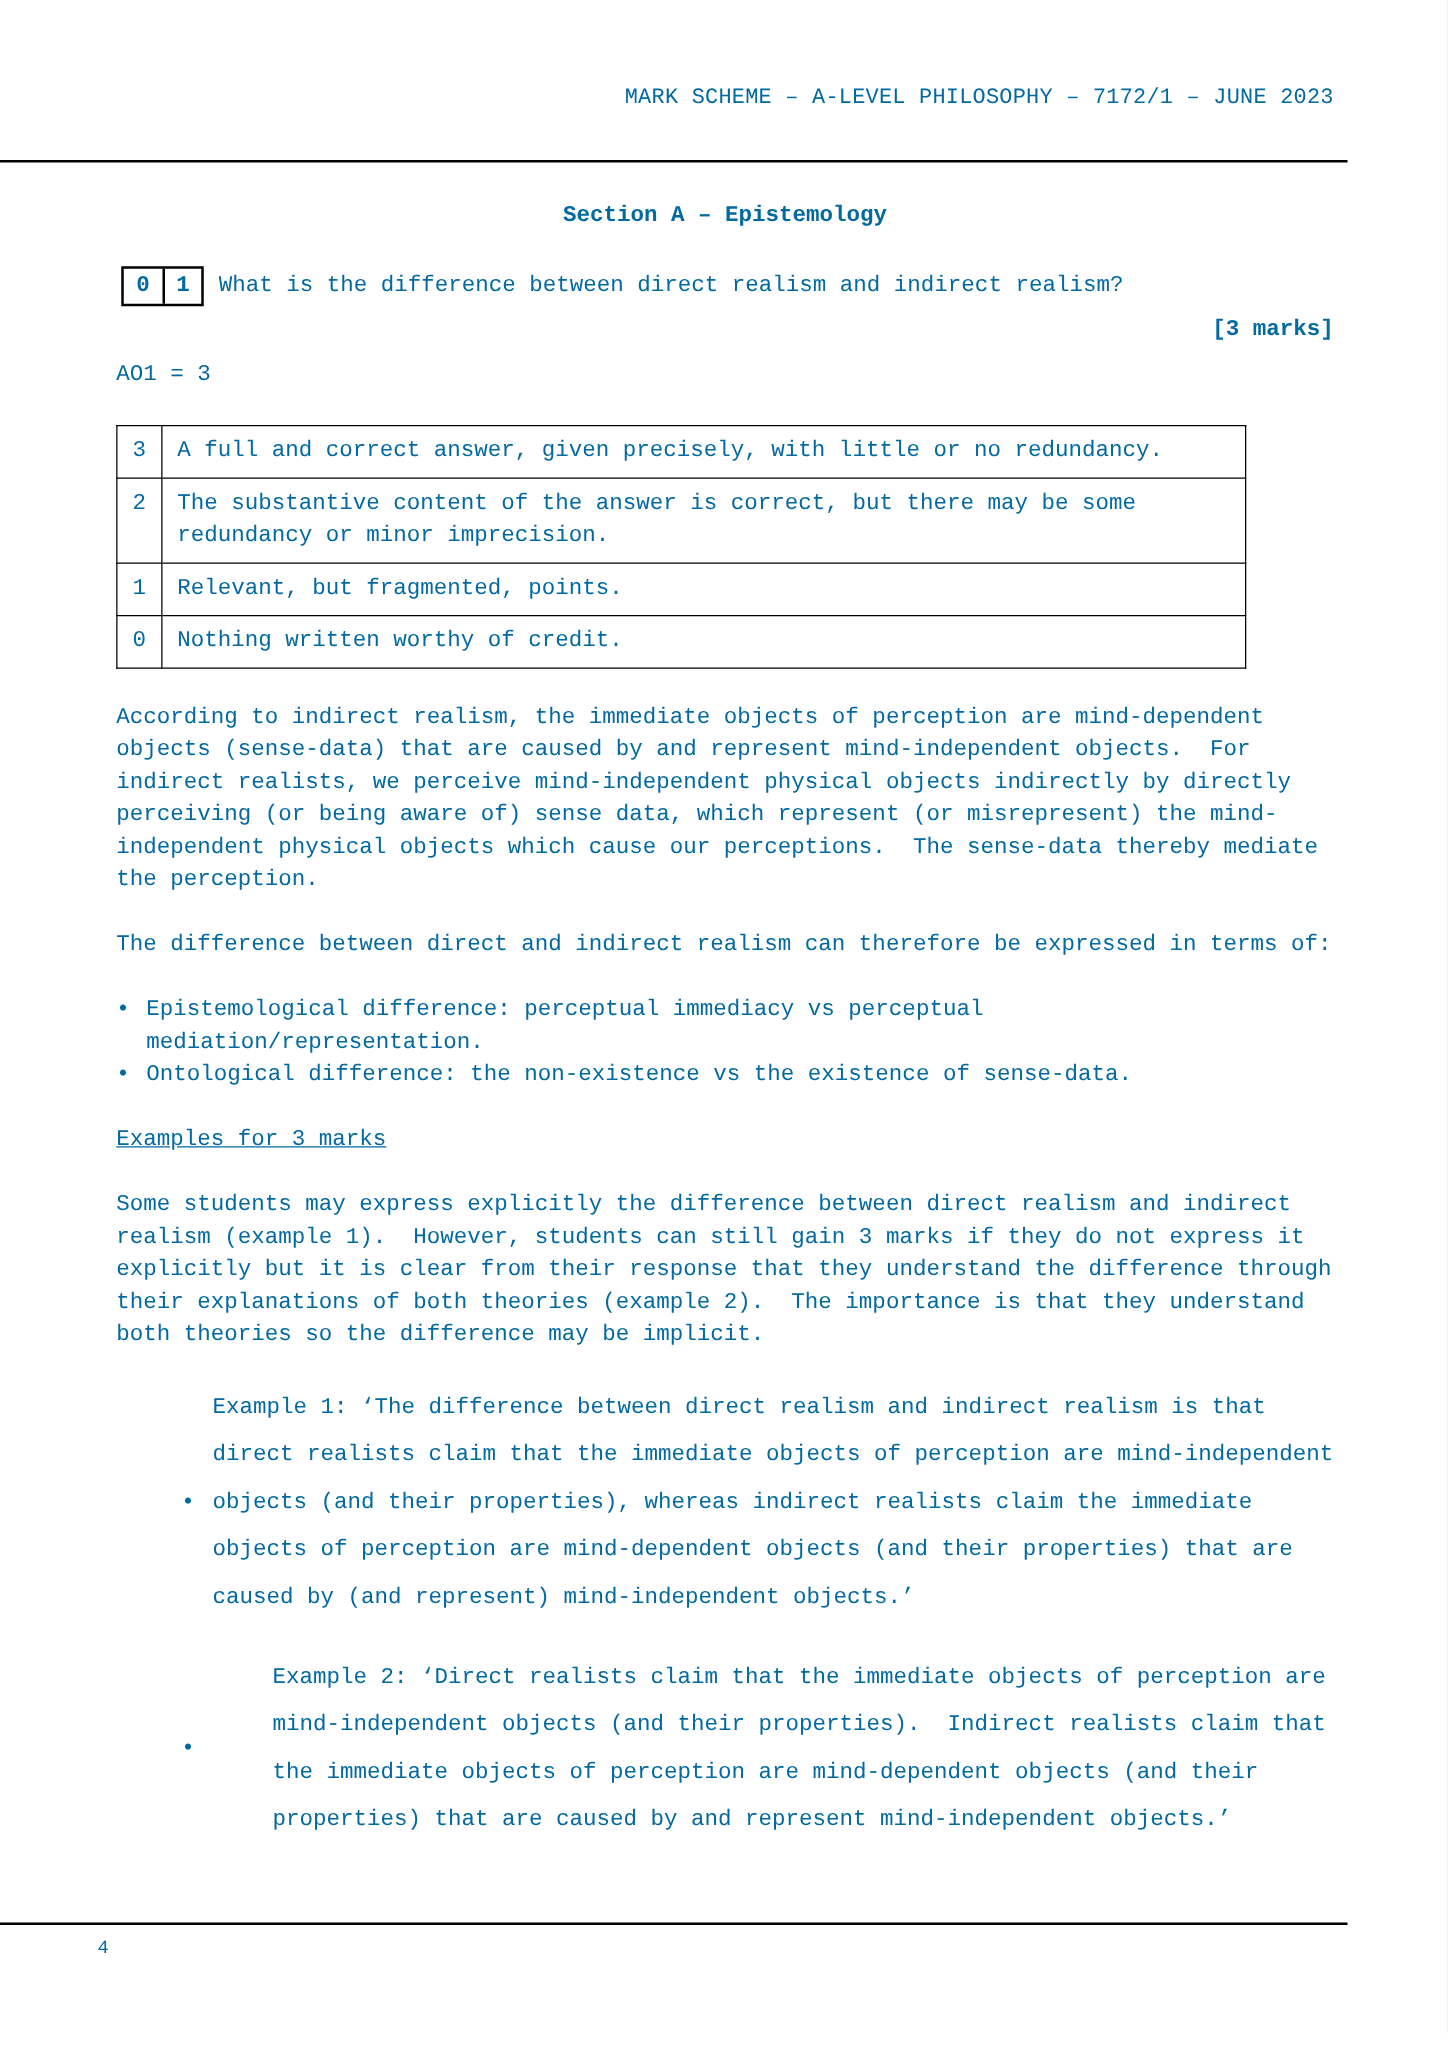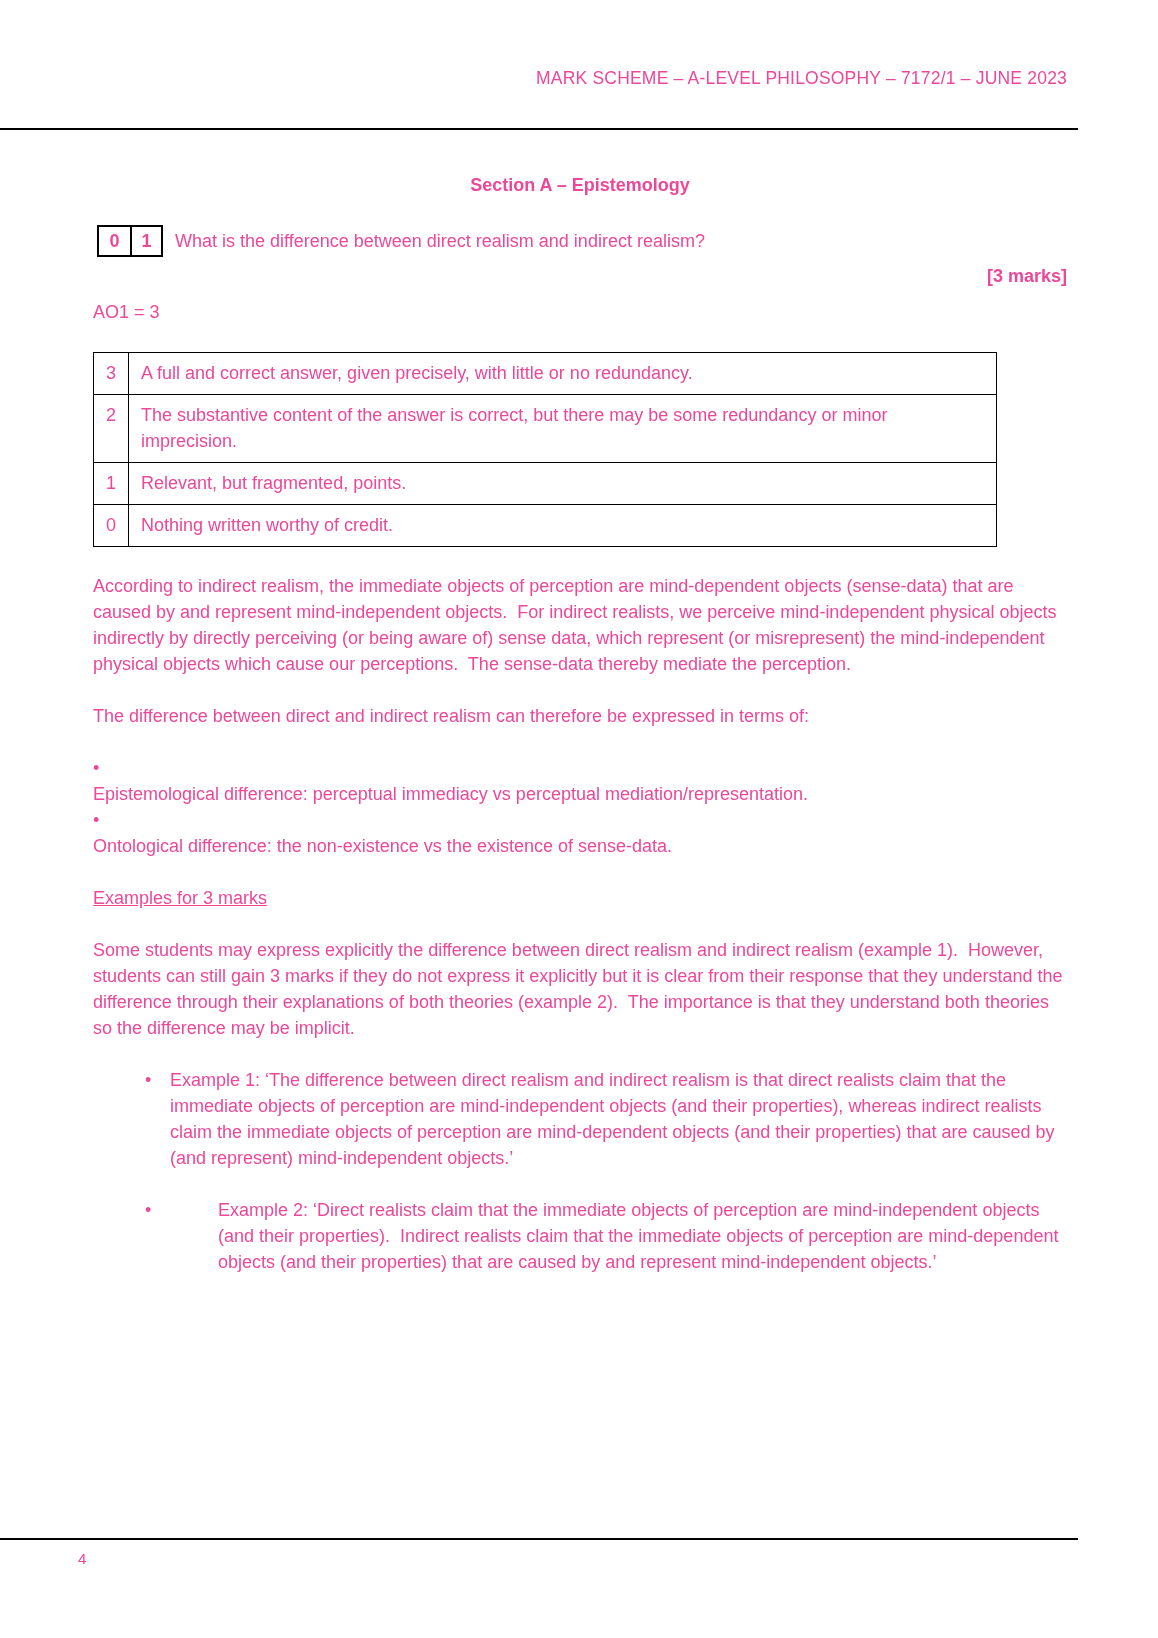--- a/index.html
+++ b/index.html
@@ -2,38 +2,38 @@
 <html><head>
 <meta charset="utf-8">
 <style>
   * { box-sizing: border-box; }
   html, body { margin: 0; padding: 0; background: #e8e8e8; }
   .page {
     position: relative;
     width: 1158px;
     height: 1638px;
     background: #ffffff;
-    color: #ec4899;
-    font-family: Liberation Sans, sans-serif;
+    color: #0369a1;
+    font-family: Liberation Mono, monospace;
     font-size: 18px;
     overflow: hidden;
     margin: 0 auto;
   }
   .doc-header {
     padding: 67px 91px 0 0;
     text-align: right;
     font-size: 17.5px;
     line-height: 22px;
     letter-spacing: 0.2px;
   }
   .rule { height: 2px; background: #000; width: 1078px; }
   .rule-top { margin-top: 39px; }
   .content { padding: 0 91px 0 93px; }
   .section-title {
-    margin-top: 44px;
+    margin-top: 32px;
     text-align: center;
     font-weight: bold;
     line-height: 22px;
   }
   .question-row {
     margin-top: 29px;
     display: flex;
     align-items: center;
   }
   .qnum-box {
@@ -70,28 +70,28 @@
     vertical-align: top;
     text-align: left;
     font-size: 18px;
   }
   table.marks-table th { font-weight: bold; }
   table.marks-table .col-marks { width: 103px; }
   .subheading { margin-top: 35px; font-weight: bold; line-height: 26px; }
   p.body-para { margin: 26px 0 0 0; line-height: 26px; white-space: pre-wrap; }
   p.body-para.first { margin-top: 22px; }
   .bullet-list { margin-top: 26px; }
-  .bullet-item { display: flex; line-height: 26px; flex-direction: column; }
+  .bullet-item { display: flex; line-height: 26px; }
   .bullet-item .marker { flex: 0 0 24px; }
   .bullet-item .marker::before { content: "\2022"; }
   .bullet-item .bullet-text { flex: 1; white-space: pre-wrap; }
   .examples-heading { margin-top: 26px; line-height: 26px; }
   .examples-heading .u { text-decoration: underline; }
   .example-list { margin-top: 26px; }
-  .example-item { display: flex; line-height: 26px; }
+  .example-item { display: flex; line-height: 38px; align-items: center; }
   .example-item + .example-item { margin-top: 26px; gap: 48px; }
   .example-item .marker { flex: 0 0 25px; margin-left: 52px; }
   .example-item .marker::before { content: "\2022"; }
   .example-item .bullet-text { flex: 1; white-space: pre-wrap; }
   .rule-bottom { position: absolute; left: 0; top: 1538px; }
   .page-number {
     position: absolute;
     left: 78px;
     top: 1549px;
     font-size: 15px;

